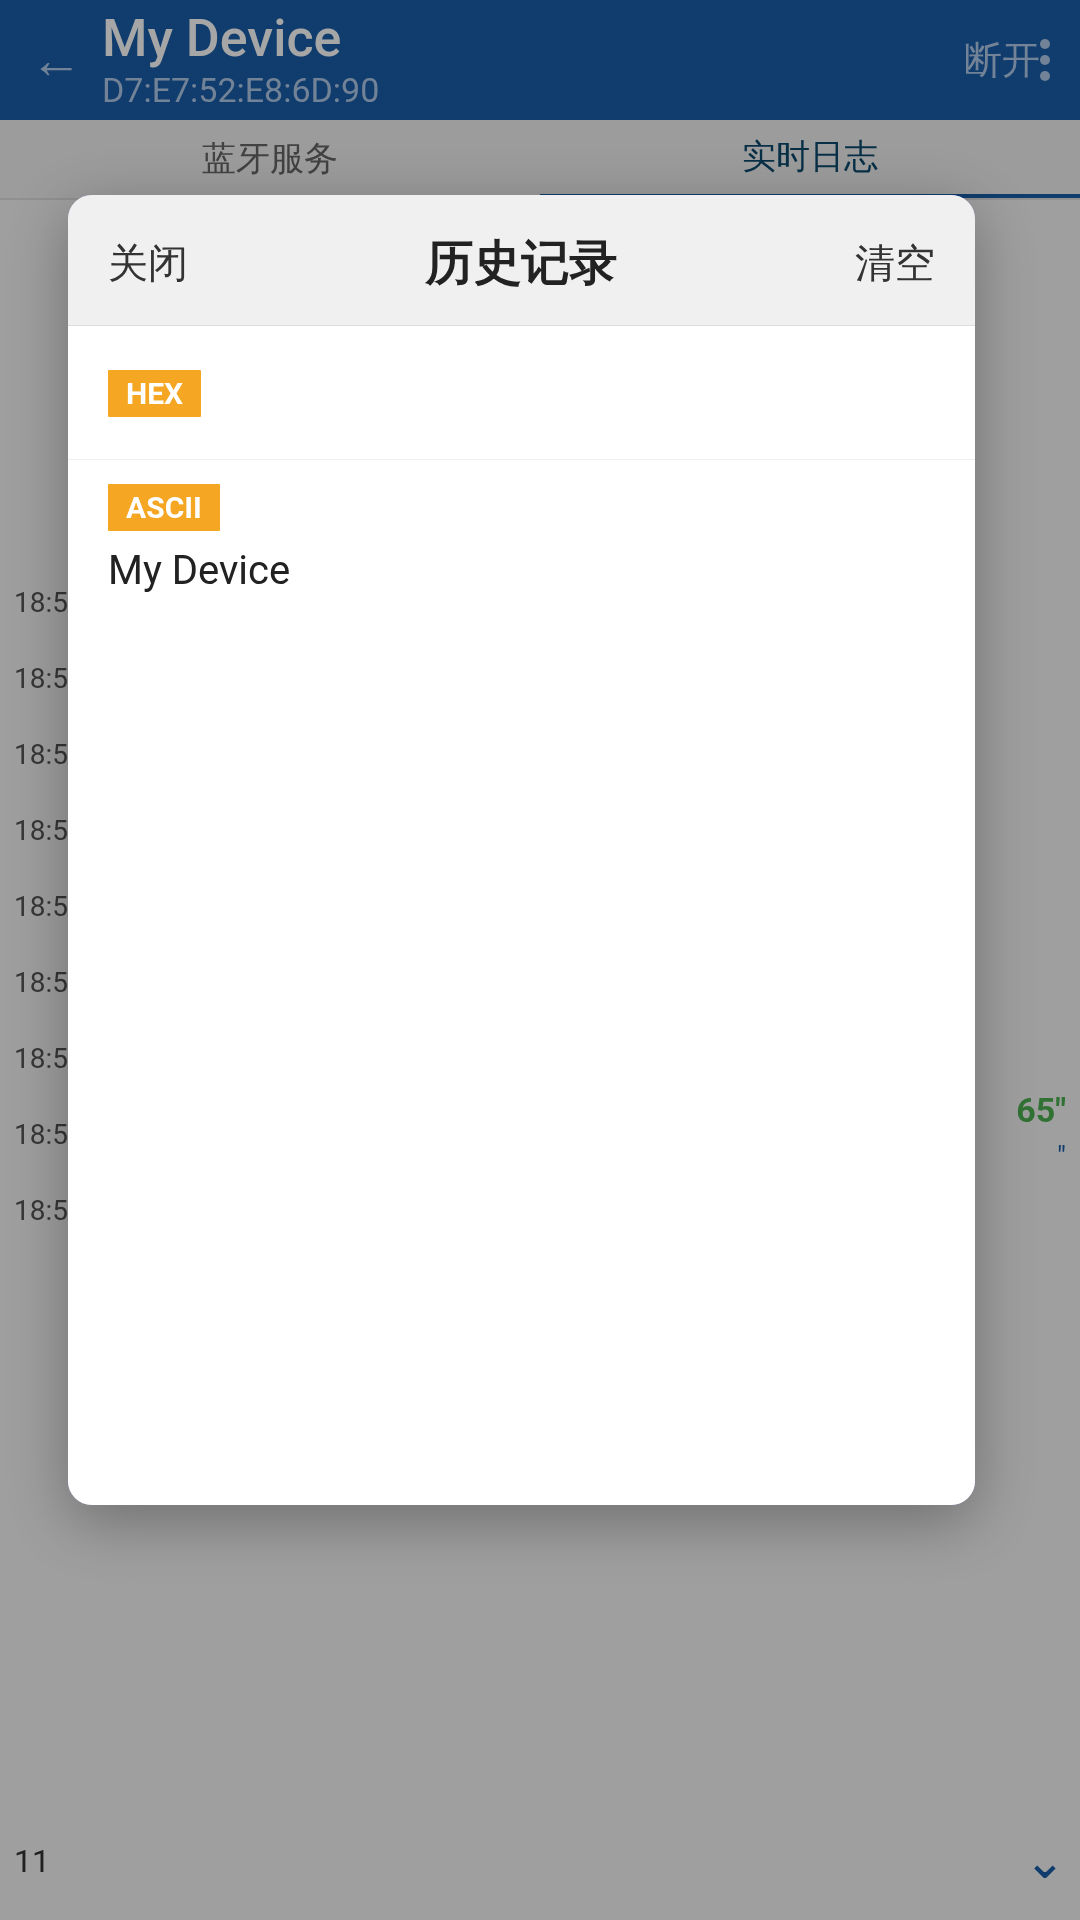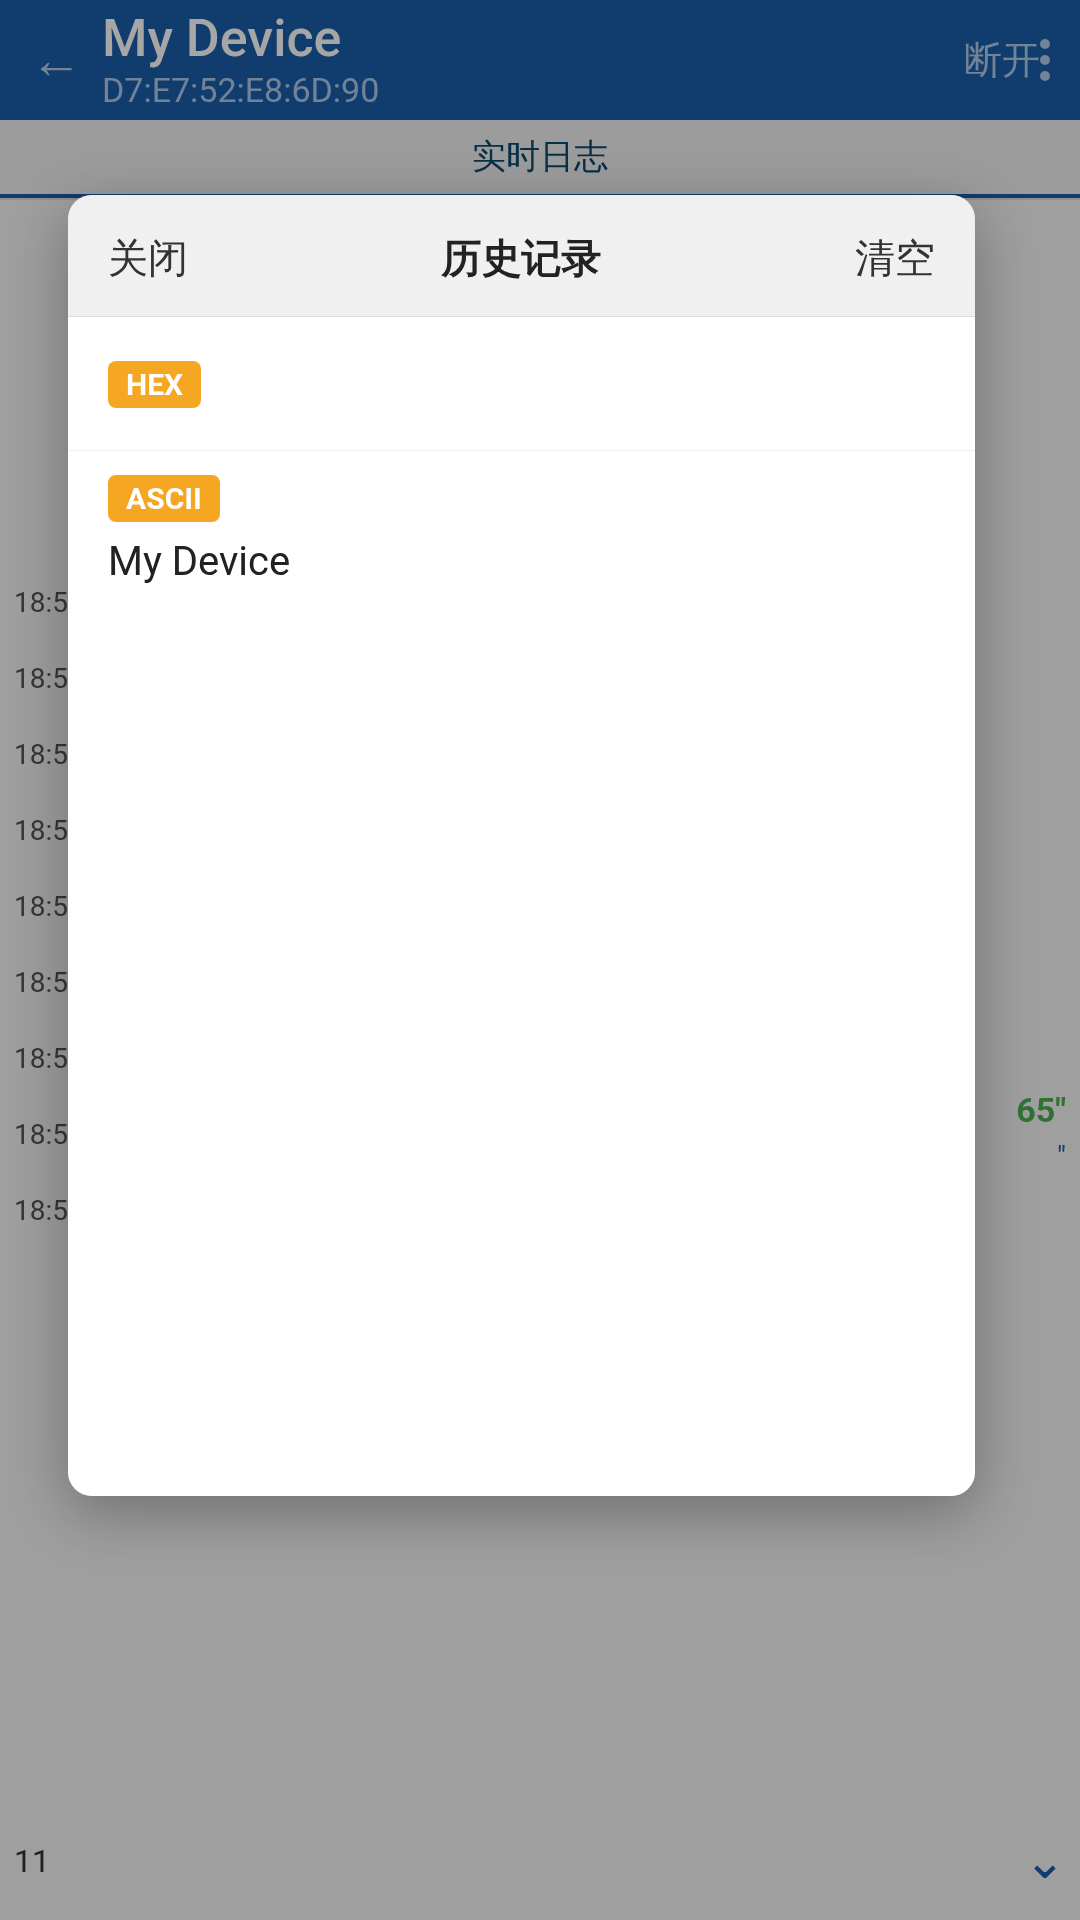--- a/index.html
+++ b/index.html
@@ -199,21 +199,21 @@
       border-bottom: 1px solid #ddd;
     }
 
     .modal-close {
       font-size: 40px;
       color: #333;
       cursor: pointer;
     }
 
     .modal-title {
-      font-size: 40px;
+      font-size: 48px;
       font-weight: 600;
       color: #222;
     }
 
     .modal-clear {
       font-size: 40px;
       color: #333;
       cursor: pointer;
     }
 
@@ -228,21 +228,21 @@
       border-bottom: 1px solid #f0f0f0;
     }
 
     .history-item:last-child {
       border-bottom: none;
     }
 
     .type-badge {
       display: inline-block;
       padding: 6px 18px;
-      border-radius: 8px;
+      border-radius: 1px;
       font-size: 30px;
       font-weight: 700;
       color: #fff;
       background: #f5a623;
       margin-bottom: 14px;
     }
 
     .history-value {
       font-size: 40px;
       color: #222;
@@ -270,20 +270,21 @@
       <span class="header-disconnect">断开</span>
       <div class="header-more">
         <div class="dot"></div>
         <div class="dot"></div>
         <div class="dot"></div>
       </div>
     </div>
   </div>
 
   <div class="tabs-row">
+    <div class="tab">蓝牙服务</div>
     <div class="tab active">实时日志</div>
   </div>
 
   <div class="bg-log">
     <div class="bg-log-row">18:5</div>
     <div class="bg-log-row">18:5</div>
     <div class="bg-log-row">18:5</div>
     <div class="bg-log-row">18:5</div>
     <div class="bg-log-row">18:5</div>
     <div class="bg-log-row">18:5</div>

